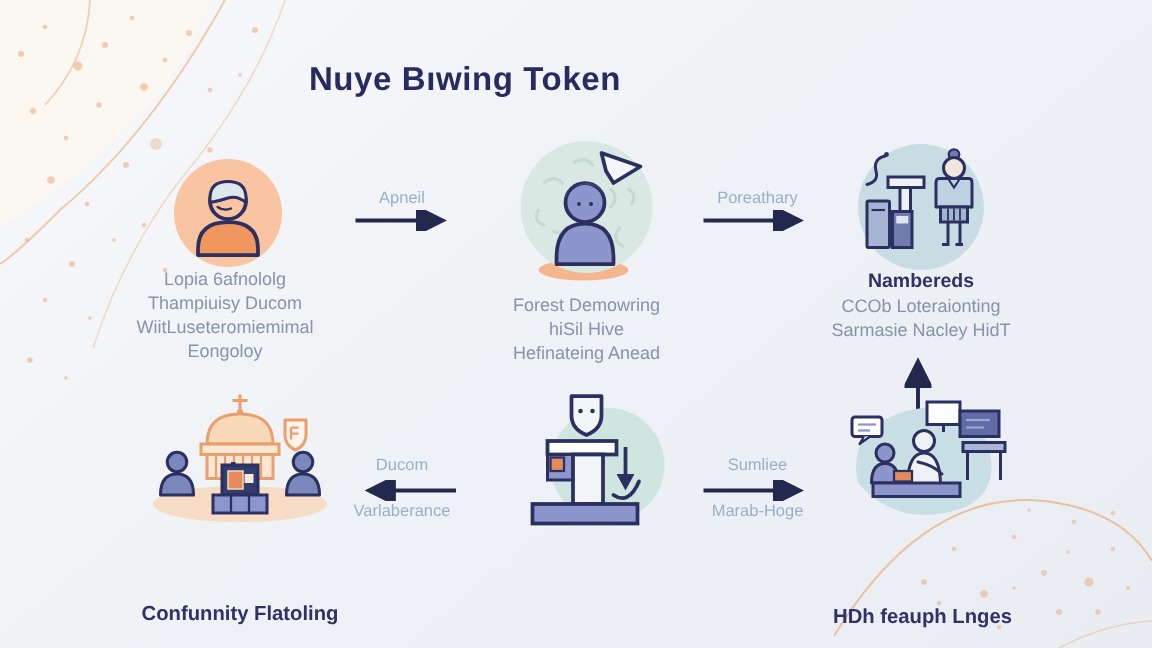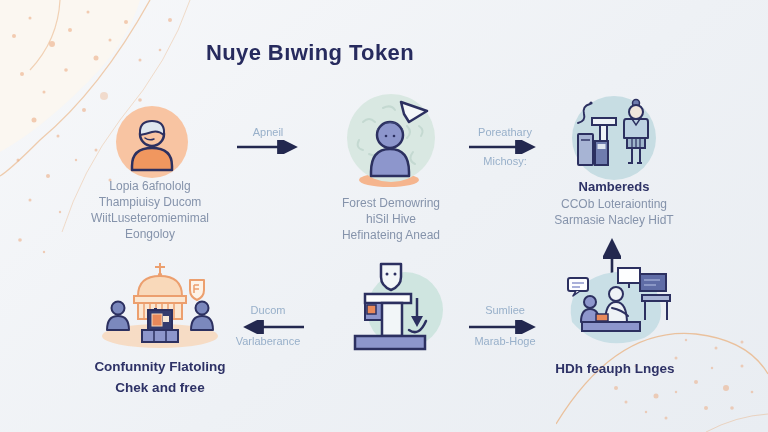--- a/index.html
+++ b/index.html
@@ -4,21 +4,21 @@
 <style>
   html,body{margin:0;padding:0;background:#dde1e7;}
   .stage{position:relative;width:768px;height:432px;overflow:hidden;
          background:linear-gradient(140deg,#f7f8fa 0%,#eef1f5 55%,#e9edf2 100%);
          font-family:"Liberation Sans",sans-serif;}
   .title{position:absolute;top:40px;left:0;width:620px;text-align:center;
          font-size:22px;font-weight:bold;color:#272b5e;letter-spacing:.4px;}
   .abs{position:absolute;}
   .node-text{position:absolute;text-align:center;}
   .node-title{font-size:13px;font-weight:bold;color:#2e3266;line-height:17px;margin-bottom:1px;}
-  .node-title-lg{font-size:13.5px;font-weight:bold;color:#2e3266;line-height:21px;}
+  .node-title-lg{font-size:13.5px;font-weight:bold;color:#2e3266;line-height:21px;margin-top:42px;}
   .node-desc{font-size:12px;color:#8593ab;line-height:16px;}
   .arrow-label{position:absolute;width:110px;text-align:center;font-size:11px;color:#98b0ca;}
   svg{display:block;}
 </style>
 </head>
 <body>
 
 <div class="stage">
 
   <svg width="0" height="0" style="position:absolute">
@@ -136,21 +136,20 @@
   <div class="node-text" style="left:281px;top:195px;width:220px">
     <div class="node-desc">Forest Demowring</div>
     <div class="node-desc">hiSil Hive</div>
     <div class="node-desc">Hefinateing Anead</div>
   </div>
 
   <div class="arrow-label" style="left:450px;top:126px">Poreathary</div>
   <svg class="abs" style="left:468px;top:140px" width="76" height="14">
     <line x1="1" y1="7" x2="64" y2="7" stroke="#23284f" stroke-width="2.6" marker-end="url(#ah)"></line>
   </svg>
-  <div class="arrow-label" style="left:450px;top:155px">Michosy:</div>
 
   <svg class="abs" style="left:564px;top:94px" width="100" height="90">
     <circle cx="50" cy="44" r="42" fill="#c7dde3"></circle>
     <path d="M26,10 q-8,2 -6,10 q2,7 -6,9" stroke="#2c3060" stroke-width="2" fill="none" stroke-linecap="round"></path>
     <circle cx="27" cy="9" r="1.6" fill="#2c3060"></circle>
     <rect x="28" y="24" width="24" height="7" fill="#eef2f6" stroke="#2c3060" stroke-width="2"></rect>
     <rect x="36" y="31" width="7" height="16" fill="#eef2f6" stroke="#2c3060" stroke-width="2"></rect>
     <rect x="14" y="40" width="15" height="31" rx="1" fill="#a7b4d4" stroke="#2c3060" stroke-width="2"></rect>
     <line x1="17" y1="46" x2="26" y2="46" stroke="#2c3060" stroke-width="1.4"></line>
     <rect x="31" y="47" width="13" height="24" fill="#6f7cae" stroke="#2c3060" stroke-width="2"></rect>

